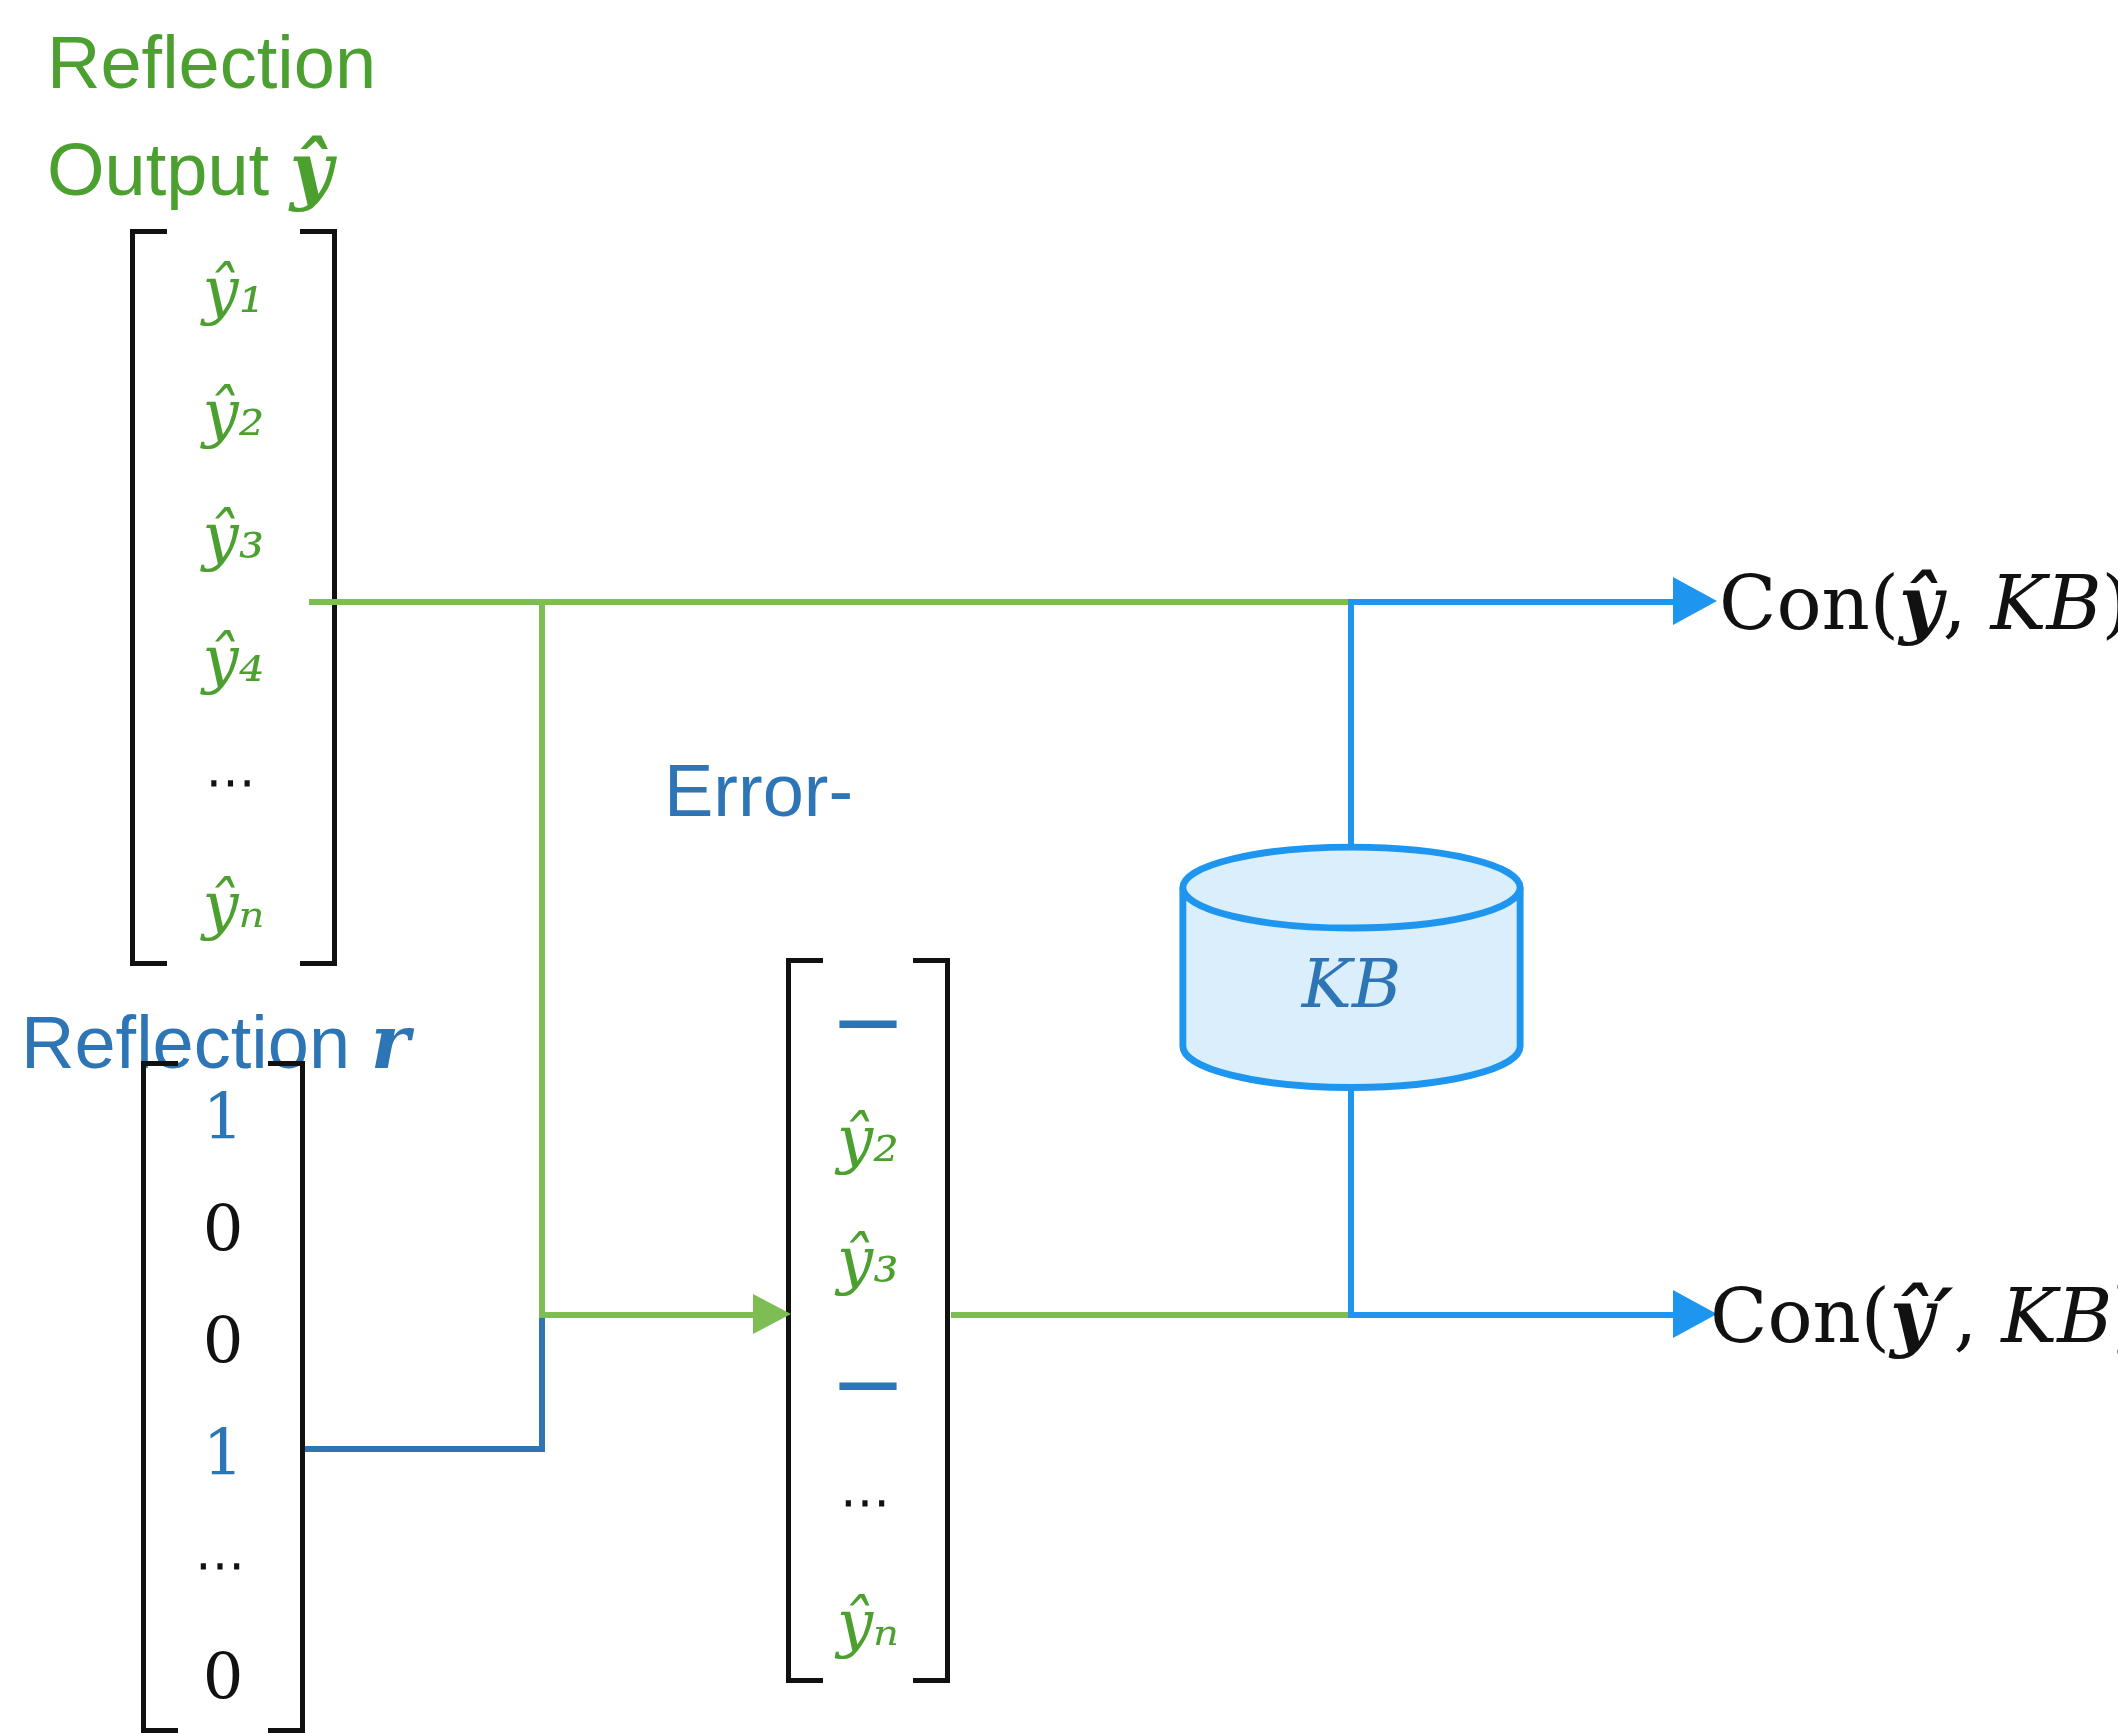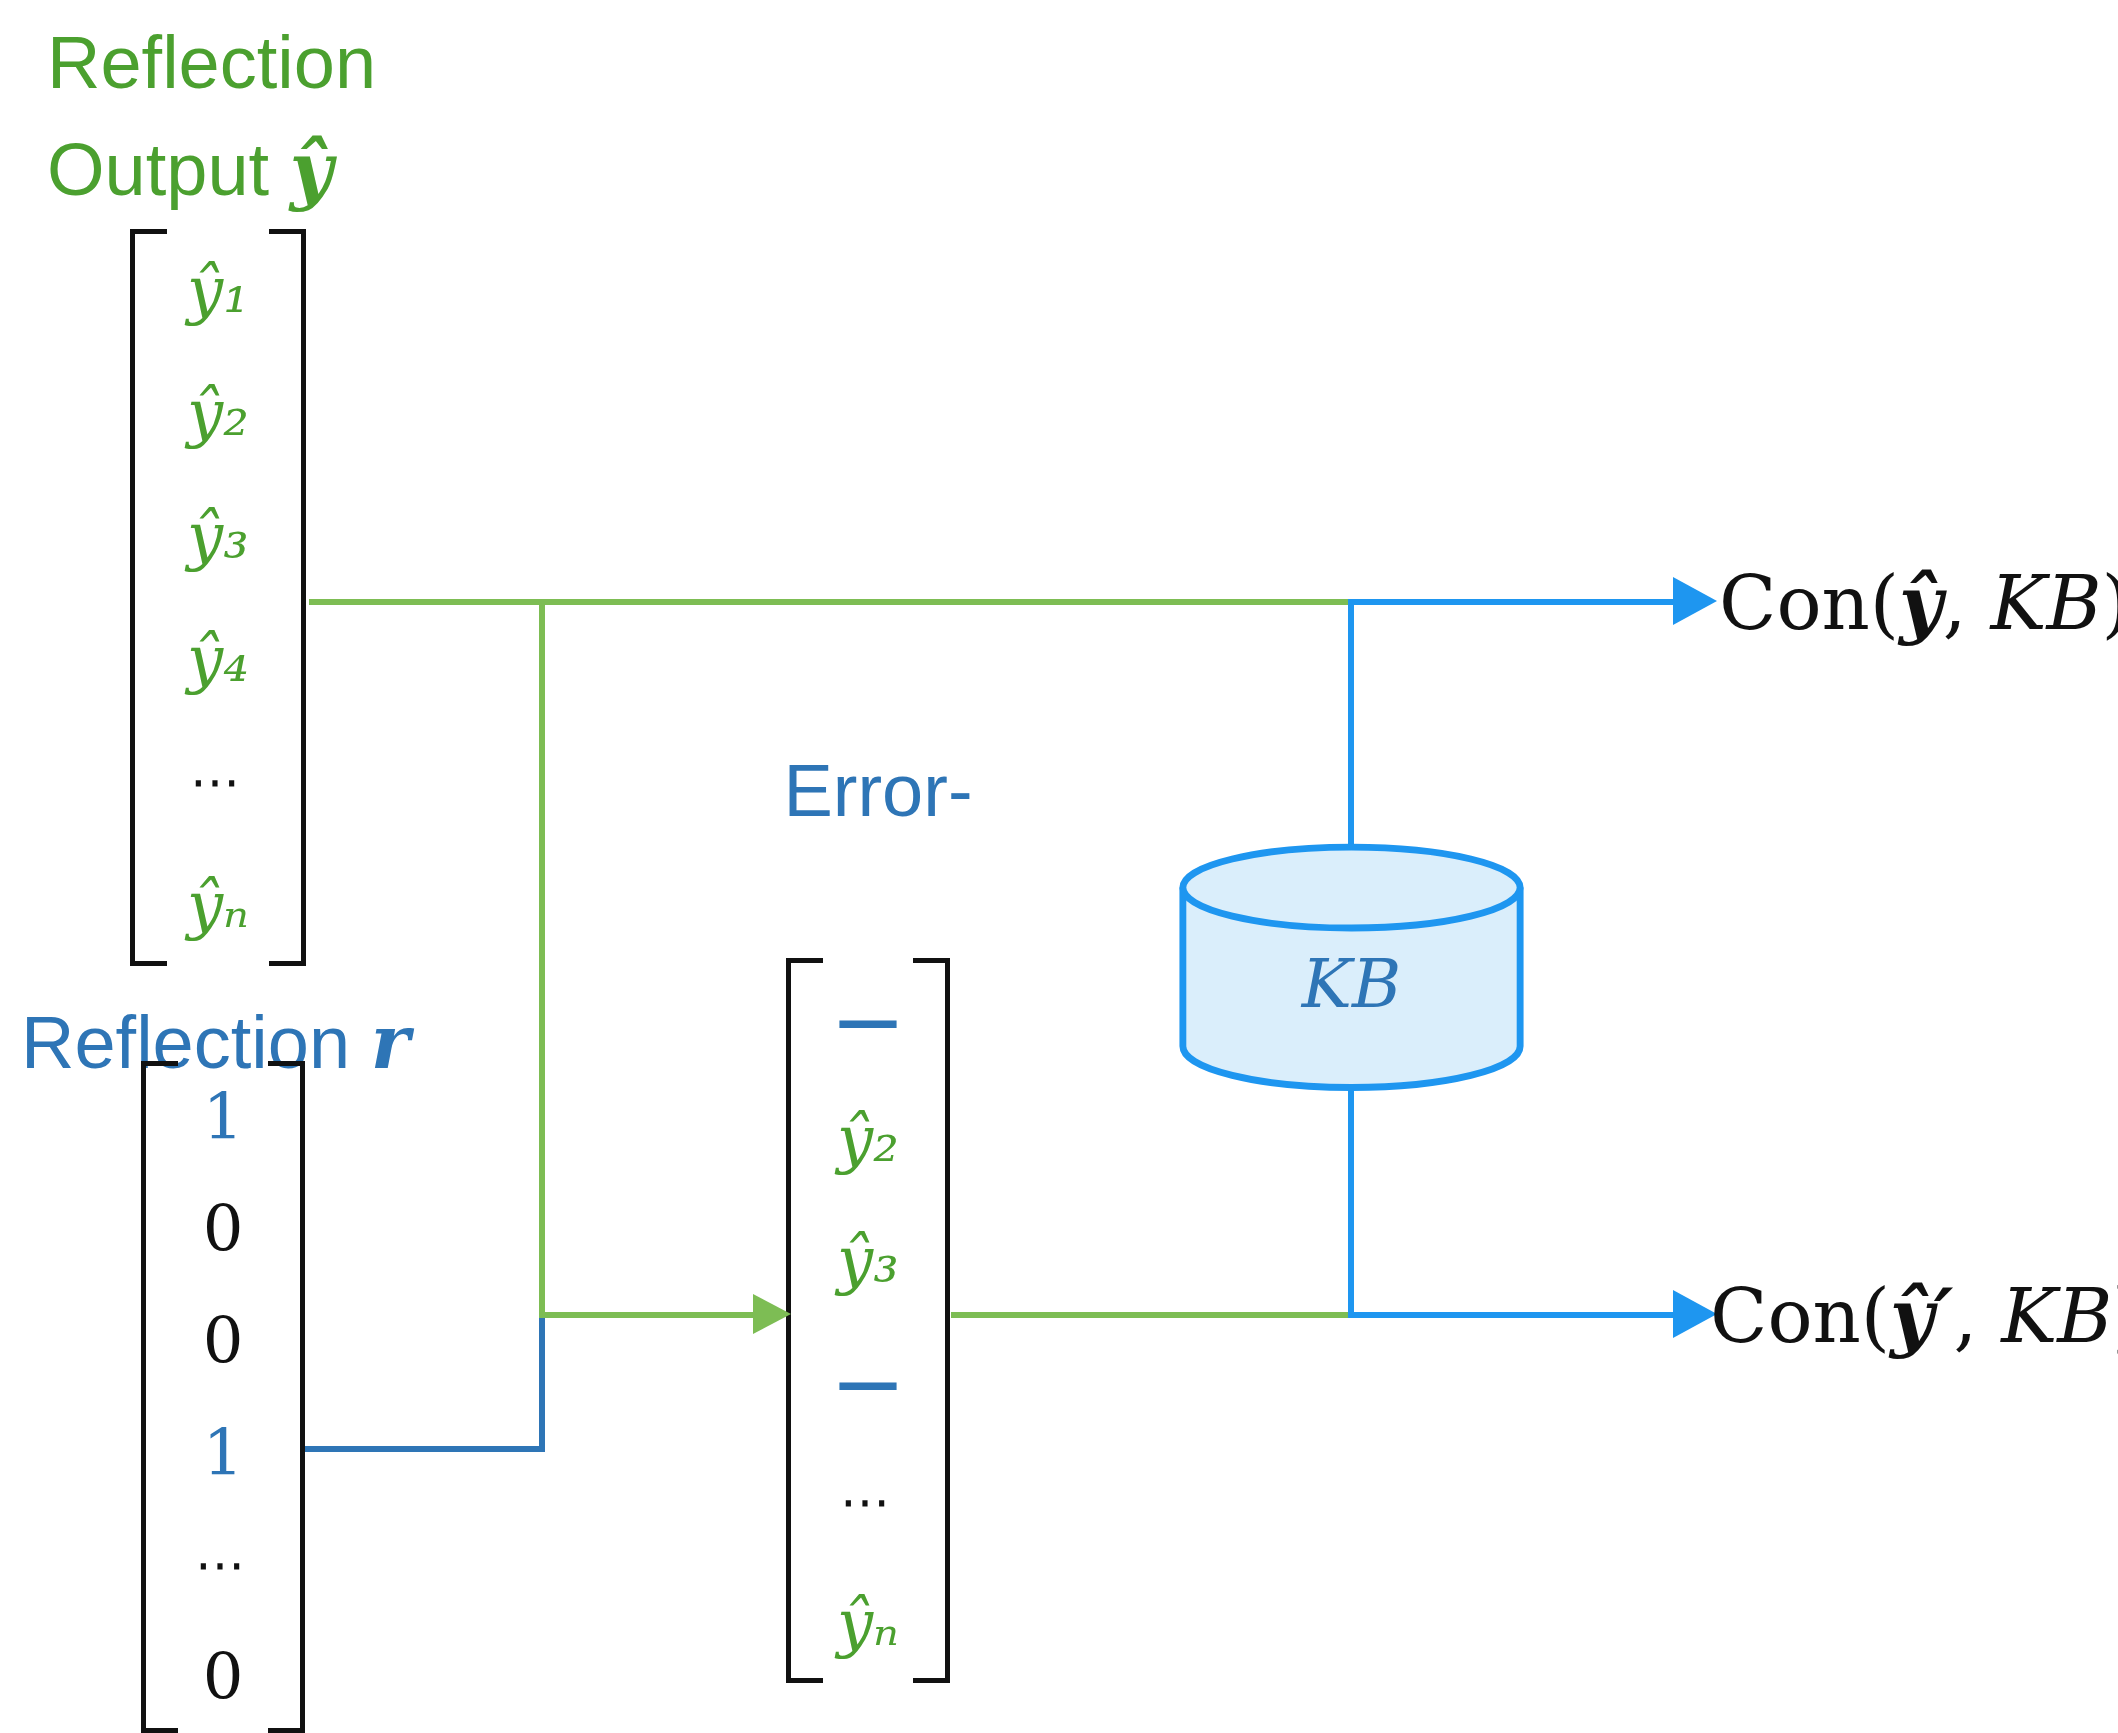--- a/index.html
+++ b/index.html
@@ -6,21 +6,21 @@
   #canvas {
     position:relative; width:2119px; height:1733px; background:#ffffff;
     font-family:"Liberation Sans", sans-serif; overflow:hidden;
   }
 
   
   .big-label { position:absolute; font-size:74px; line-height:1.45; white-space:nowrap; }
   .green-label { color:var(--green_text); }
   .blue-label  { color:var(--blue_dark); }
   .math { font-family:"DejaVu Serif", serif; font-style:italic; font-weight:bold; }
-  .center { text-align:center; }
+  .center { }
 
   
   .vector { position:absolute; display:flex; flex-direction:column; }
   .vector .rows { position:absolute; left:30.5px; right:30.5px; top:0; bottom:0;
                   display:flex; flex-direction:column; }
   .bracket { position:absolute; top:0; bottom:0; width:32px;
              border-top:5.3px solid #111; border-bottom:5.3px solid #111; }
   .bracket.bl { left:0;  border-left:5.3px solid #111; }
   .bracket.br { right:0; border-right:5.3px solid #111; }
   .vrow { flex:1; display:flex; align-items:center; justify-content:center;
@@ -58,21 +58,21 @@
 </head>
 <body>
 
 <div id="canvas">
 
   <div class="big-label green-label" style="left:47px; top:9.2px;">
     <div><span>Reflection</span></div>
     <div><span>Output </span><span class="math">ŷ</span></div>
   </div>
 
-  <div class="vector" style="left:130px; top:229px; width:176px; height:737px;">
+  <div class="vector" style="left:130px; top:229px; width:207px; height:737px;">
     <div class="bracket bl"></div>
     <div class="bracket br"></div>
     <div class="rows">
       <div class="vrow m-green">ŷ₁</div>
       <div class="vrow m-green">ŷ₂</div>
       <div class="vrow m-green">ŷ₃</div>
       <div class="vrow m-green">ŷ₄</div>
       <div class="vrow m-dots">⋯</div>
       <div class="vrow m-green">ŷₙ</div>
     </div>

